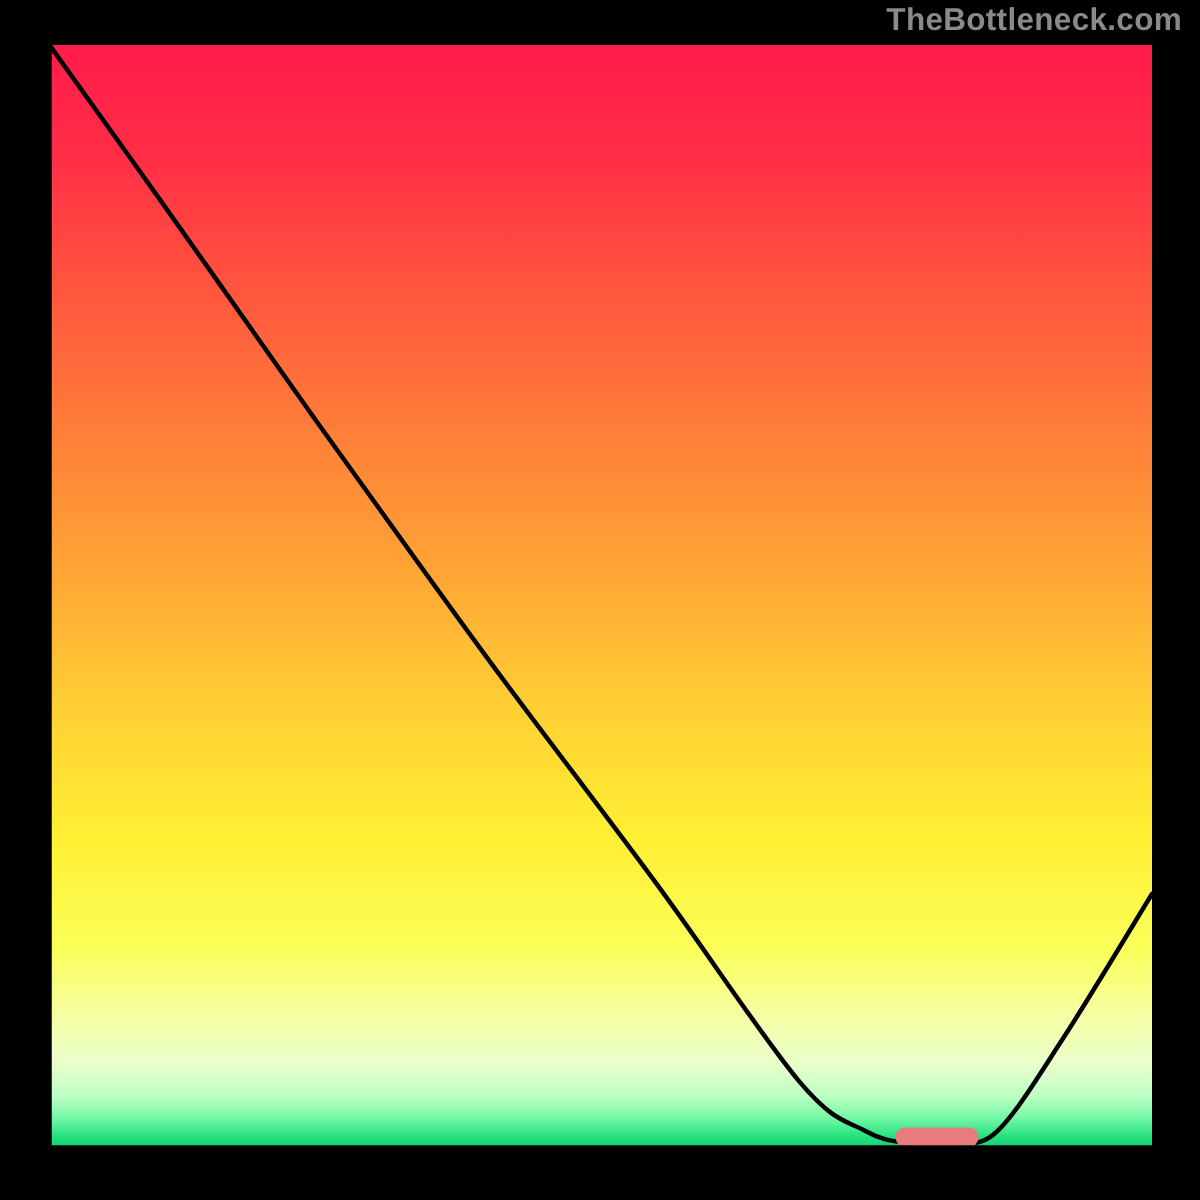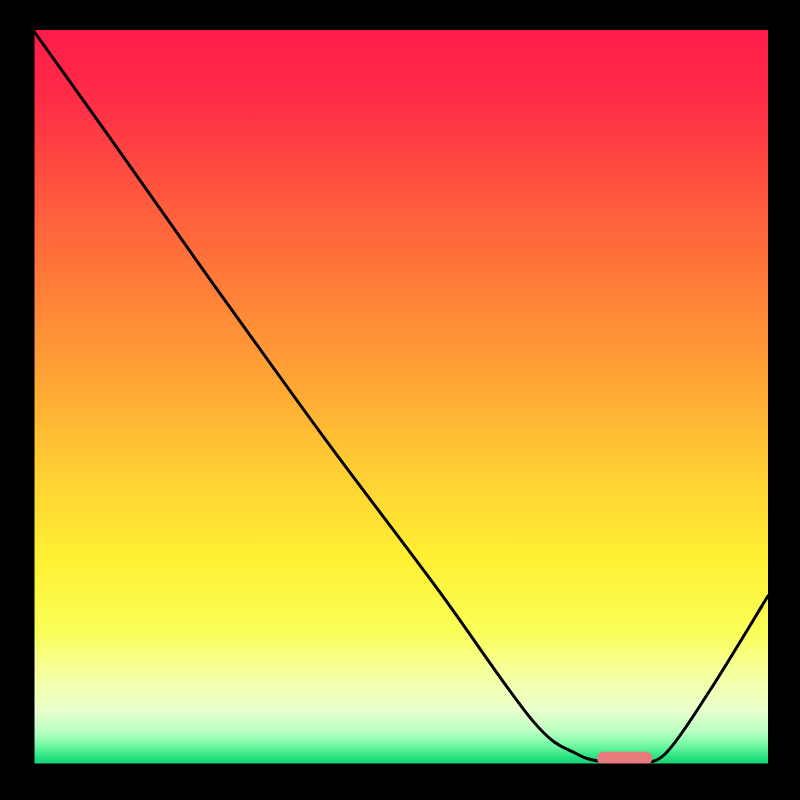--- a/index.html
+++ b/index.html
@@ -31,20 +31,21 @@
   svg {
     position: absolute;
     top: 0;
     left: 0;
   }
 </style>
 </head>
 <body>
 <div class="frame">
 
+  <div class="watermark">TheBottleneck.com</div>
 
   <svg width="800" height="800">
     <defs>
       <linearGradient id="bg-grad" x1="0" y1="0" x2="0" y2="1">
           <stop offset="0.00%" stop-color="#ff1b4a"></stop>
           <stop offset="10.00%" stop-color="#ff2e46"></stop>
           <stop offset="22.00%" stop-color="#ff553e"></stop>
           <stop offset="35.00%" stop-color="#ff7e38"></stop>
           <stop offset="48.00%" stop-color="#ffa635"></stop>
           <stop offset="60.00%" stop-color="#ffcf34"></stop>

